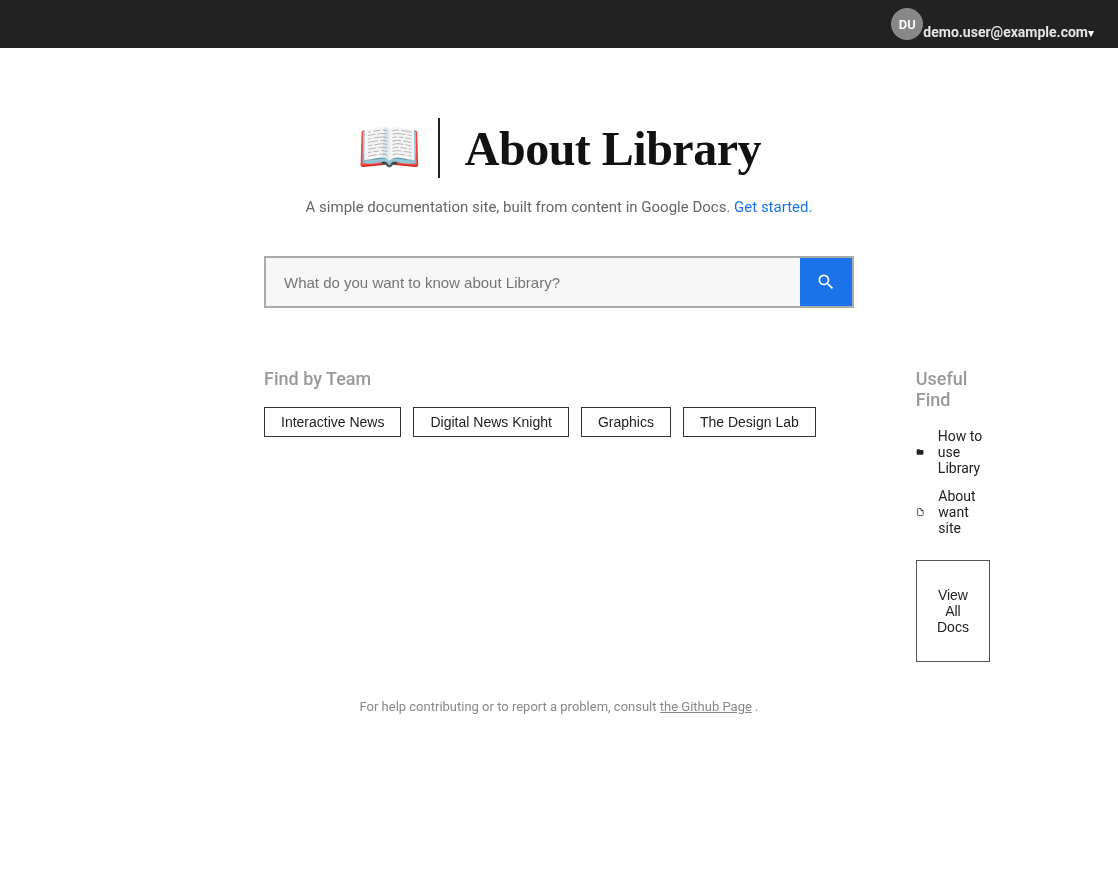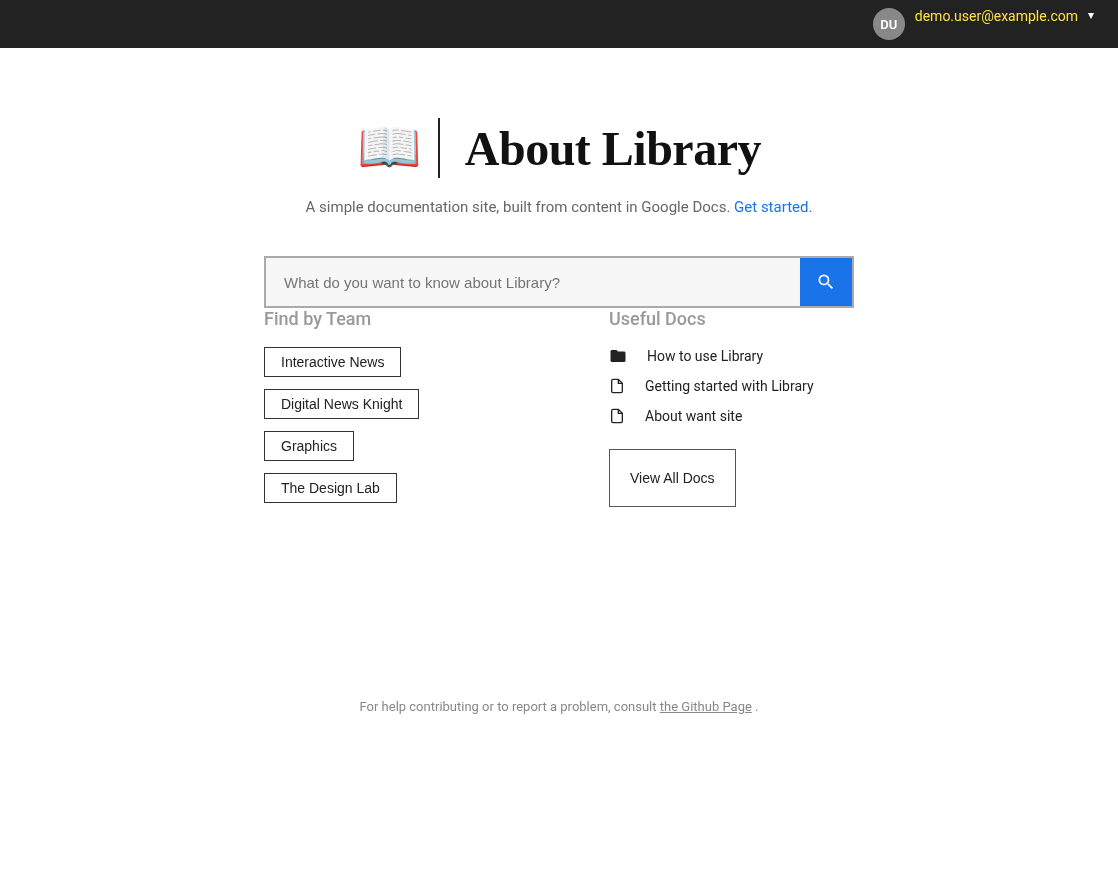--- a/index.html
+++ b/index.html
@@ -22,42 +22,42 @@
       background: #222;
       height: 48px;
       display: flex;
       align-items: center;
       justify-content: flex-end;
       padding: 0 24px;
     }
 
     .user-area {
       display: flex;
-      align-items: flex-start;
-      gap: 10px;
+      align-items: flex-end;
       cursor: pointer;
     }
 
     .avatar {
       width: 32px;
       height: 32px;
       border-radius: 50%;
       background: #888;
       display: flex;
       align-items: center;
       justify-content: center;
       color: #fff;
       font-size: 13px;
       font-weight: 600;
       flex-shrink: 0;
     }
 
     .user-email {
-      color: #fde047;
+      color: #e5e5e5;
       font-size: 14px;
+      font-weight: bold;
     }
 
     .chevron-icon {
       color: #fff;
       font-size: 12px;
     }
 
     
     .main-content {
       display: flex;
@@ -104,20 +104,21 @@
     .subtitle a {
       color: #1a73e8;
       text-decoration: none;
     }
 
     
     .search-container {
       display: flex;
       width: 590px;
       height: 52px;
+      margin-bottom: 60px;
       border: 2px solid #aaa;
     }
 
     .search-input {
       flex: 1;
       padding: 0 18px;
       font-size: 15px;
       color: #999;
       border: none;
       outline: none;
@@ -157,21 +158,21 @@
       color: #999;
       font-weight: 500;
       margin-bottom: 18px;
       text-transform: none;
       letter-spacing: 0;
     }
 
     
     .team-tags {
       display: flex;
-      flex-direction: column;
+      flex-direction: row;
       gap: 12px;
       align-items: flex-start;
     }
 
     .team-tag {
       border: 1px solid #333;
       padding: 6px 16px;
       font-size: 14px;
       color: #222;
       cursor: pointer;
@@ -184,39 +185,39 @@
       list-style: none;
       display: flex;
       flex-direction: column;
       gap: 12px;
       margin-bottom: 20px;
     }
 
     .doc-item {
       display: flex;
       align-items: center;
-      gap: 20px;
+      gap: 14px;
       font-size: 14px;
       color: #222;
       cursor: pointer;
     }
 
     .folder-icon-svg {
       width: 18px;
       height: 18px;
     }
 
     .file-icon-svg {
       width: 16px;
       height: 18px;
     }
 
     .view-all-btn {
       border: 1px solid #555;
-      padding: 20px 20px;
+      padding: 26px 20px;
       font-size: 14px;
       color: #222;
       cursor: pointer;
       background: #fff;
       margin-top: 4px;
     }
 
     
     .footer {
       position: absolute;
@@ -272,40 +273,33 @@
       <div class="section-label">Find by Team</div>
       <div class="team-tags">
         <button class="team-tag">Interactive News</button>
         <button class="team-tag">Digital News Knight</button>
         <button class="team-tag">Graphics</button>
         <button class="team-tag">The Design Lab</button>
       </div>
     </div>
 
     <div class="col-right">
-      <div class="section-label">Useful Docs</div>
+      <div class="section-label">Useful Find</div>
       <ul class="doc-list">
         <li class="doc-item">
           <svg class="folder-icon-svg" viewBox="0 0 24 24" fill="currentColor">
             <path d="M10 4H4c-1.1 0-2 .9-2 2v12c0 1.1.9 2 2 2h16c1.1 0 2-.9 2-2V8c0-1.1-.9-2-2-2h-8l-2-2z"></path>
           </svg>
           <span>How to use Library</span>
         </li>
         <li class="doc-item">
           <svg class="file-icon-svg" viewBox="0 0 24 24" fill="none" stroke="currentColor" stroke-width="2">
             <path d="M14 2H6a2 2 0 0 0-2 2v16a2 2 0 0 0 2 2h12a2 2 0 0 0 2-2V8z"></path>
             <polyline points="14 2 14 8 20 8"></polyline>
           </svg>
-          <span>Getting started with Library</span>
-        </li>
-        <li class="doc-item">
-          <svg class="file-icon-svg" viewBox="0 0 24 24" fill="none" stroke="currentColor" stroke-width="2">
-            <path d="M14 2H6a2 2 0 0 0-2 2v16a2 2 0 0 0 2 2h12a2 2 0 0 0 2-2V8z"></path>
-            <polyline points="14 2 14 8 20 8"></polyline>
-          </svg>
           <span>About want site</span>
         </li>
       </ul>
       <button class="view-all-btn">View All Docs</button>
     </div>
 
   </div>
 </div>
 
 <div class="footer">

